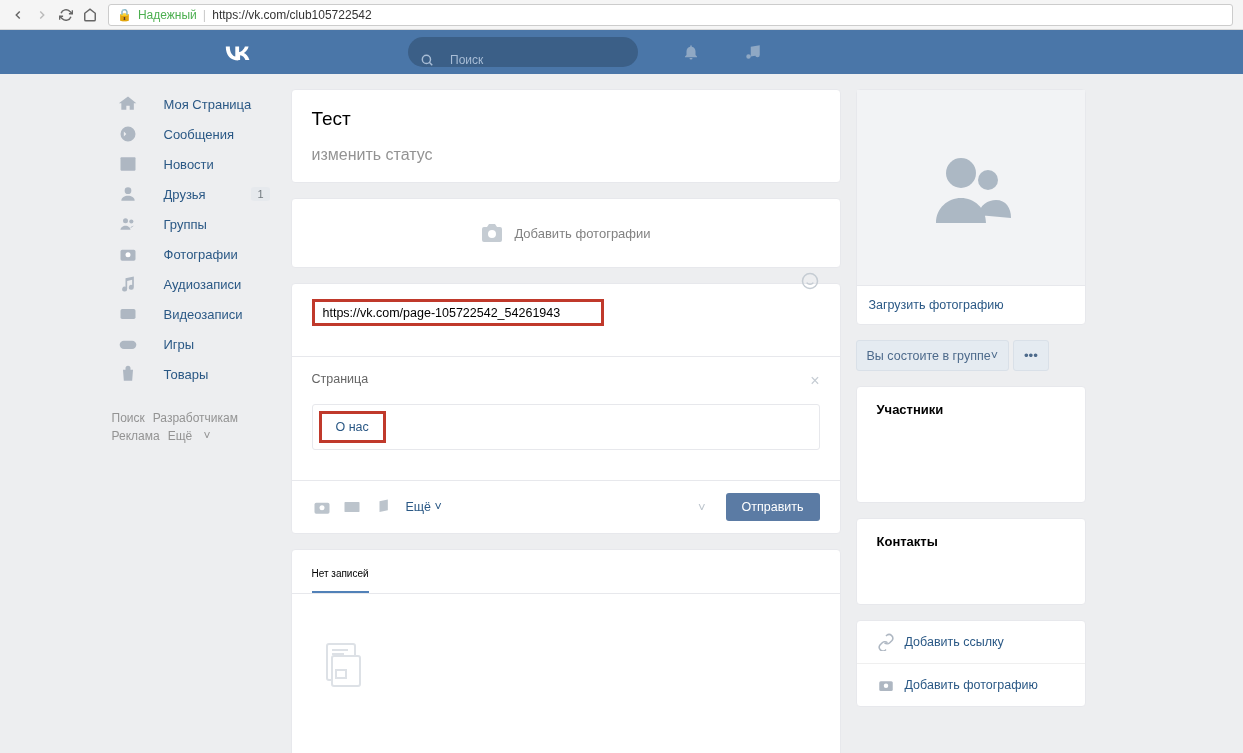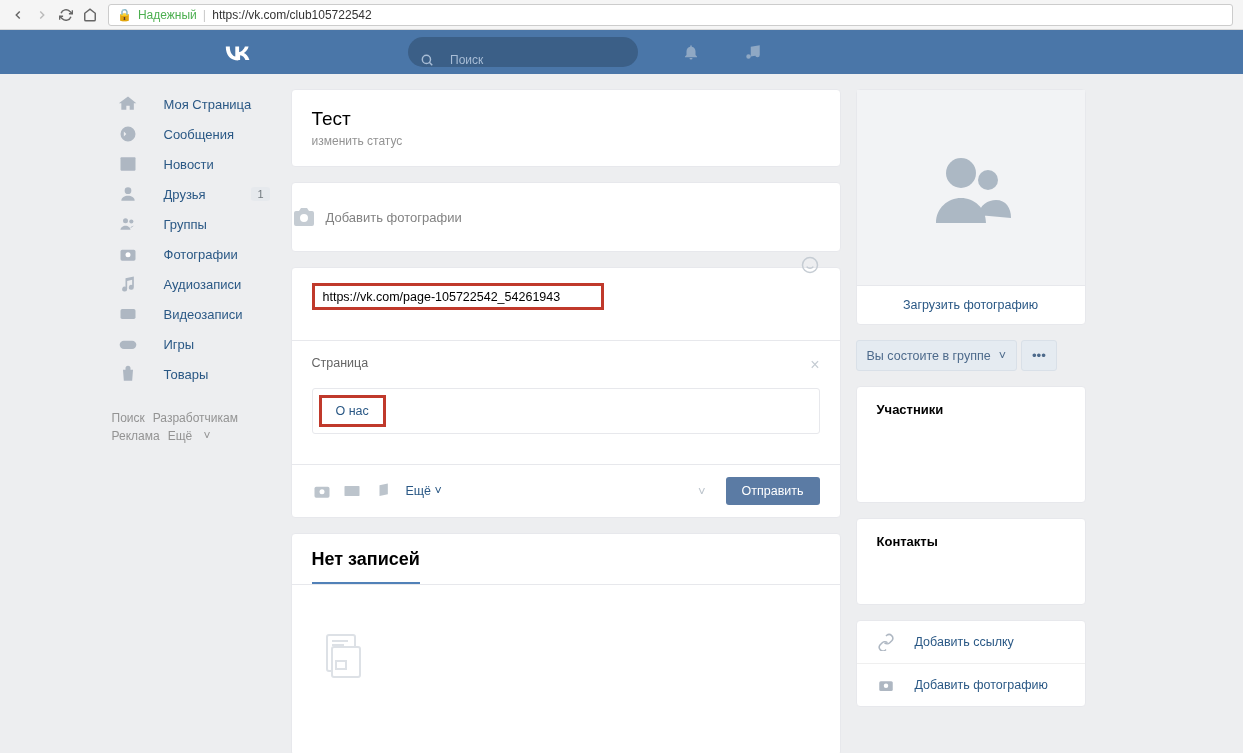--- a/index.html
+++ b/index.html
@@ -21,50 +21,50 @@
 .left-nav{width:164px;flex-shrink:0}
 .nav-item{display:flex;align-items:center;height:30px;padding:0 6px;gap:26px;cursor:pointer;color:#2a5885;border-radius:3px}
 .nav-icon{width:20px;height:20px;display:flex;align-items:center;justify-content:center;color:#aeb7c2}
 .nav-count{margin-left:auto;background:#e6e9ed;color:#71797f;padding:1px 6px;border-radius:3px;font-size:11px}
 .footer-links{margin-top:20px;color:#939393;font-size:12px;line-height:18px}
 .footer-links span{margin-right:8px;cursor:pointer}
 .main-col{width:550px;flex-shrink:0}
 .card{background:#fff;border:1px solid #e7e8ec;border-radius:4px;margin-bottom:15px}
 .group-header{padding:18px 20px}
 .group-title{font-size:19px;color:#000;font-weight:400}
-.group-status{color:#939393;font-size:12px;margin-top:4px;cursor:pointer}
-.add-photos{display:flex;align-items:center;height:70px;gap:10px;color:#828282;cursor:pointer}
+.group-status{color:#939393;font-size:16px;margin-top:16px;cursor:pointer}
+.add-photos{display:flex;align-items:center;justify-content:center;height:70px;gap:10px;color:#828282;cursor:pointer}
 .post-compose{padding:15px 20px}
 .post-input-wrap{border:3px solid #c0392b;padding:3px 8px;display:inline-block;margin-bottom:15px}
 .post-input-wrap input{border:none;font-size:12.5px;color:#000;width:270px;outline:none}
 .emoji-btn{float:right;color:#c5ccd3;margin-top:-28px}
 .attach-section{border-top:1px solid #e7e8ec;margin:15px -20px 0;padding:15px 20px}
 .attach-label{color:#656565;font-weight:500;font-size:12.5px;margin-bottom:18px}
 .attach-close{float:right;color:#c5ccd3;cursor:pointer;font-size:16px}
 .attach-box{border:1px solid #e7e8ec;border-radius:3px;padding:0}
 .attach-item{border:3px solid #c0392b;padding:6px 14px;display:inline-block;margin:6px;color:#2a5885;font-weight:500;font-size:12.5px}
 .post-actions{border-top:1px solid #e7e8ec;margin:15px -20px -15px;padding:12px 20px;display:flex;align-items:center;gap:10px}
 .action-icon{color:#bcc4cc;cursor:pointer}
 .more-link{color:#2a5885;font-size:12.5px;cursor:pointer;margin-left:4px}
 .chev{color:#bcc4cc;margin-left:auto;margin-right:10px}
 .send-btn{background:#5b7ba4;color:#fff;border:none;padding:7px 16px;border-radius:3px;font-size:12.5px;cursor:pointer}
 .no-posts{padding:15px 20px 50px;text-align:center}
 .no-posts-tab{text-align:left;border-bottom:1px solid #e7e8ec;margin:0 -20px 40px;padding:0 20px}
-.tab-active{display:inline-block;padding-bottom:12px;border-bottom:2px solid #5181b8;color:#000;font-weight:700;font-size:18px}
+.tab-active{display:inline-block;padding-bottom:12px;border-bottom:2px solid #5181b8;color:#000;font-weight:400;font-size:10px}
 .empty-icon{color:#dde1e6;margin:20px 0}
 .empty-text{color:#939393;font-size:13px}
 .right-col{width:230px;flex-shrink:0}
 .photo-placeholder{height:195px;background:#f2f3f5;display:flex;align-items:center;justify-content:center;color:#acb8c4}
-.upload-link{text-align:center;padding:12px;color:#2a5885;font-size:12.5px;border-top:1px solid #e7e8ec;cursor:pointer}
-.member-btn{background:#e5ebf1;border:1px solid #d9e0e8;color:#4d6a8b;padding:7px 10px;border-radius:3px;font-size:12.5px;cursor:pointer;display:inline-flex;align-items:center;gap:8px}
+.upload-link{text-align:left;padding:12px;color:#2a5885;font-size:12.5px;border-top:1px solid #e7e8ec;cursor:pointer}
+.member-btn{background:#e5ebf1;border:1px solid #d9e0e8;color:#4d6a8b;padding:7px 10px;border-radius:3px;font-size:12.5px;cursor:pointer;display:inline-flex;align-items:center;gap:0}
 .dots-btn{background:#e5ebf1;border:1px solid #d9e0e8;color:#4d6a8b;padding:7px 10px;border-radius:3px;cursor:pointer;margin-left:4px}
 .btn-row{padding:0;display:flex}
 .side-block{padding:15px 20px}
 .side-title{color:#000;font-size:13px;font-weight:700}
-.side-link{display:flex;align-items:center;gap:20px;padding:12px 20px;color:#2a5885;font-size:12.5px;cursor:pointer;border-top:1px solid #efefef}
+.side-link{display:flex;align-items:center;gap:10px;padding:12px 20px;color:#2a5885;font-size:12.5px;cursor:pointer;border-top:1px solid #efefef}
 .side-link-icon{color:#aeb7c2}
 svg{display:block}
 </style>
 </head>
 <body>
 
 <div class="browser-bar">
   <div class="nav-arrows">
     <div class="nav-arrow">
         <svg width="14" height="14" viewBox="0 0 24 24" fill="none" stroke="#666" stroke-width="2.5">

